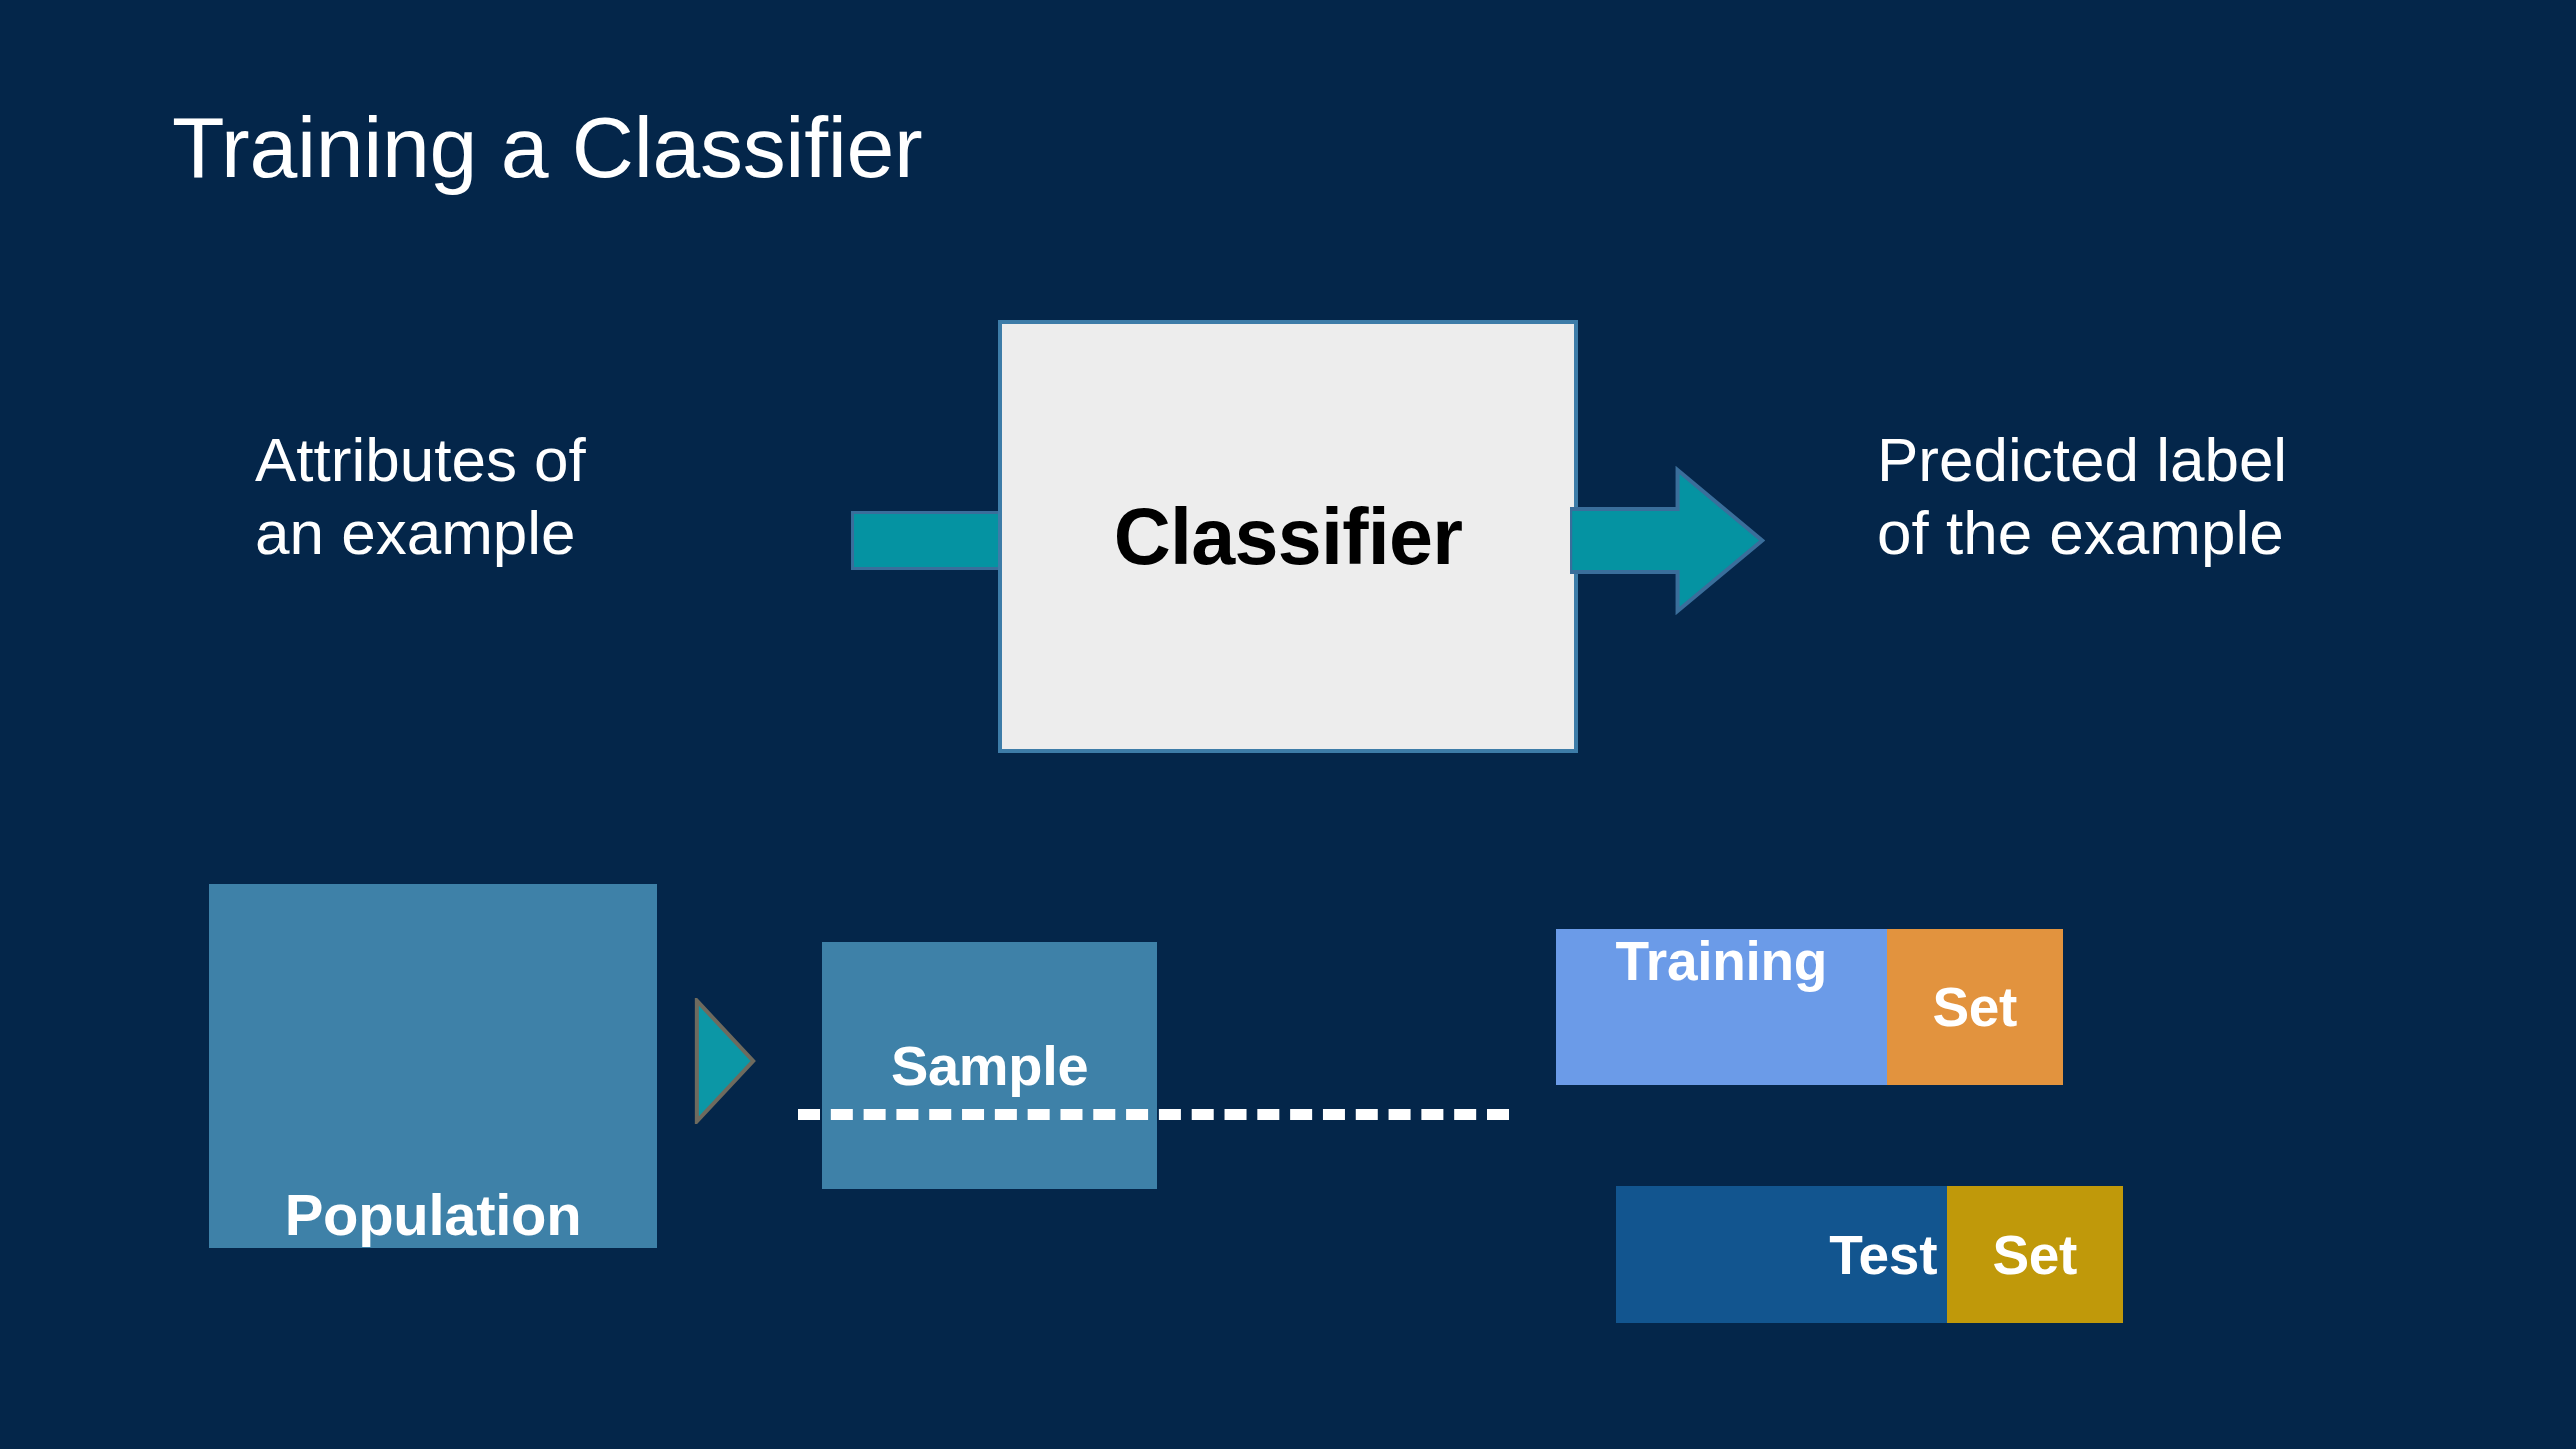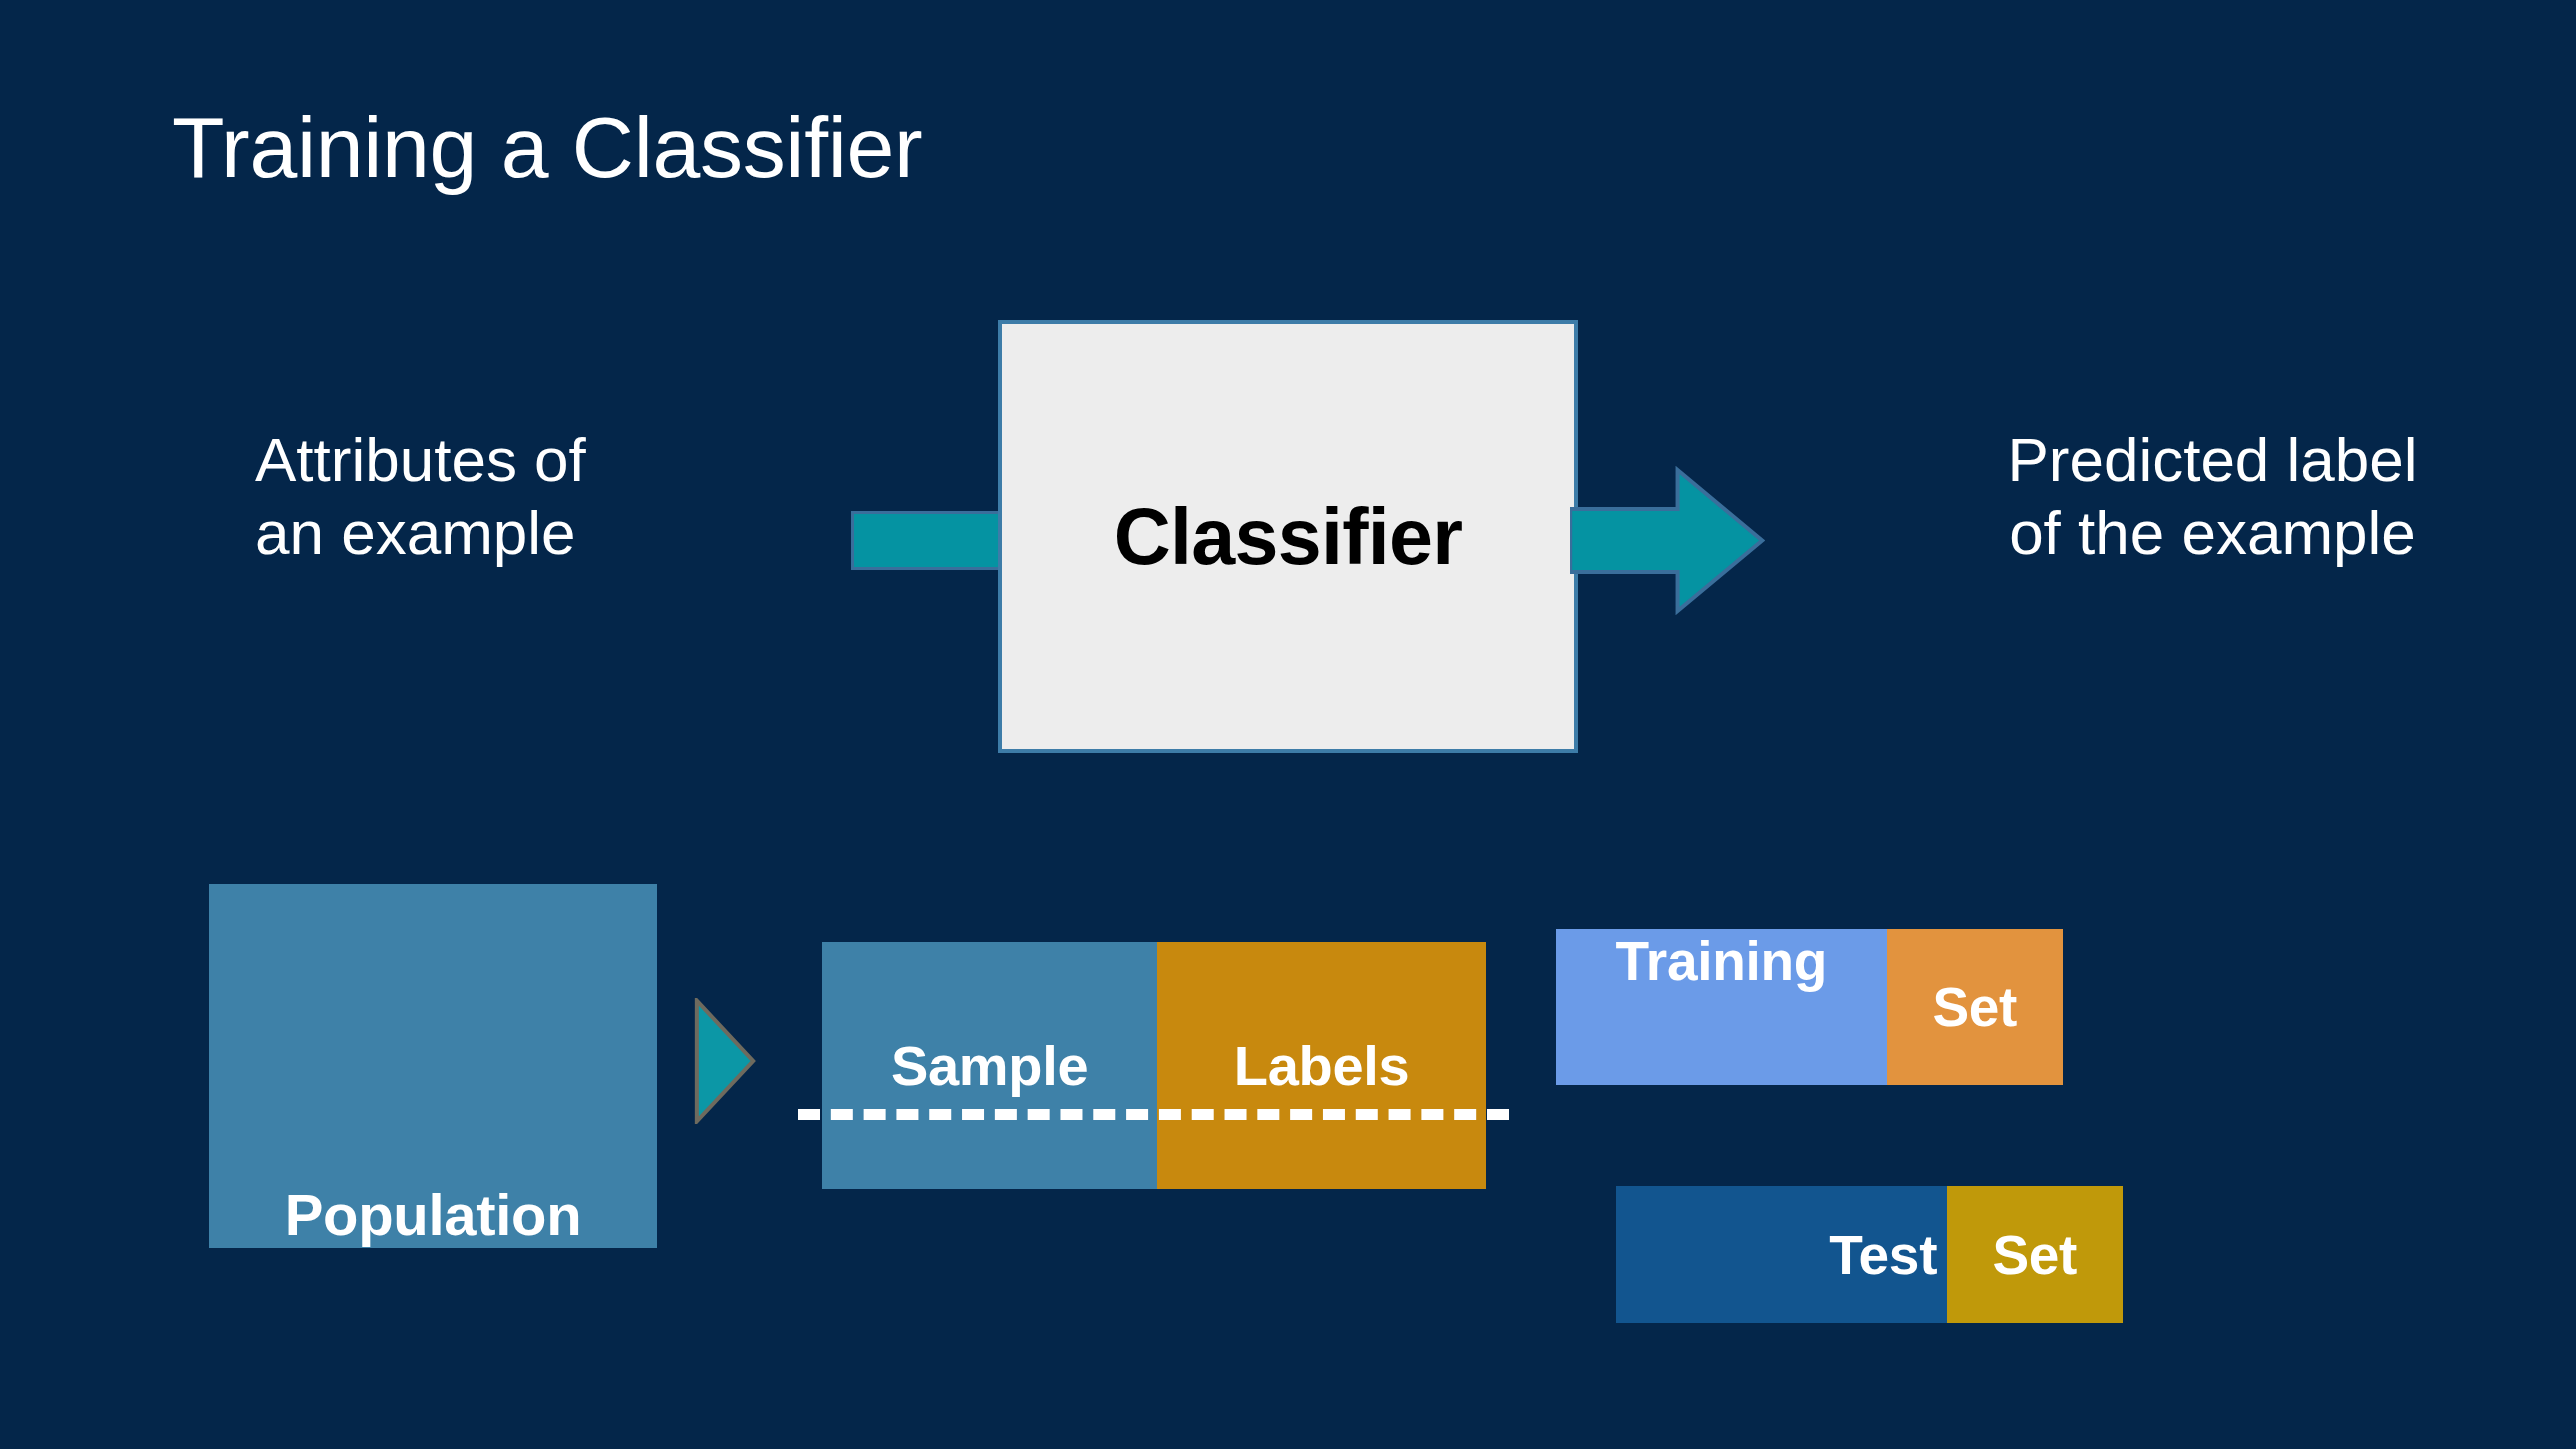--- a/index.html
+++ b/index.html
@@ -33,21 +33,21 @@
   
   .side-caption {
     position: absolute;
     color: #FFFFFF;
     font-size: 62px;
     line-height: 1.18;
     font-weight: 400;
     white-space: pre-line;
   }
   #caption-input  { left: 255px;  top: 423px; width: 550px; text-align: left; }
-  #caption-output { left: 1877px; top: 423px; width: 671px; text-align: center; }
+  #caption-output { left: 1877px; top: 423px; width: 671px; text-align: left; }
 
   
   #arrow-in {
     position: absolute;
     left: 851px;
     top: 511px;
     width: 161px;
     height: 59px;
     background: #0593A2;
     border: 3.4px solid #3A6E9B;
@@ -235,23 +235,20 @@
   <div id="split-triangle">
     <svg width="62" height="126" viewBox="0 0 92 188">
       <polygon points="4,4 88,94 4,184" fill="#0C97A6" stroke="#6E6A5E" stroke-width="6"></polygon>
     </svg>
   </div>
 
   <div id="sample-labels">
     <div id="sample-cell">
       <span class="box-label">Sample</span>
     </div>
-    <div id="labels-cell">
-      <span class="box-label">Labels</span>
-    </div>
   </div>
 
   <div id="dashed-divider"></div>
 
   <div id="training-row">
     <div id="training-cell">
       <span class="set-label">Training</span>
     </div>
     <div id="training-set-cell">
       <span class="set-label">Set</span>

